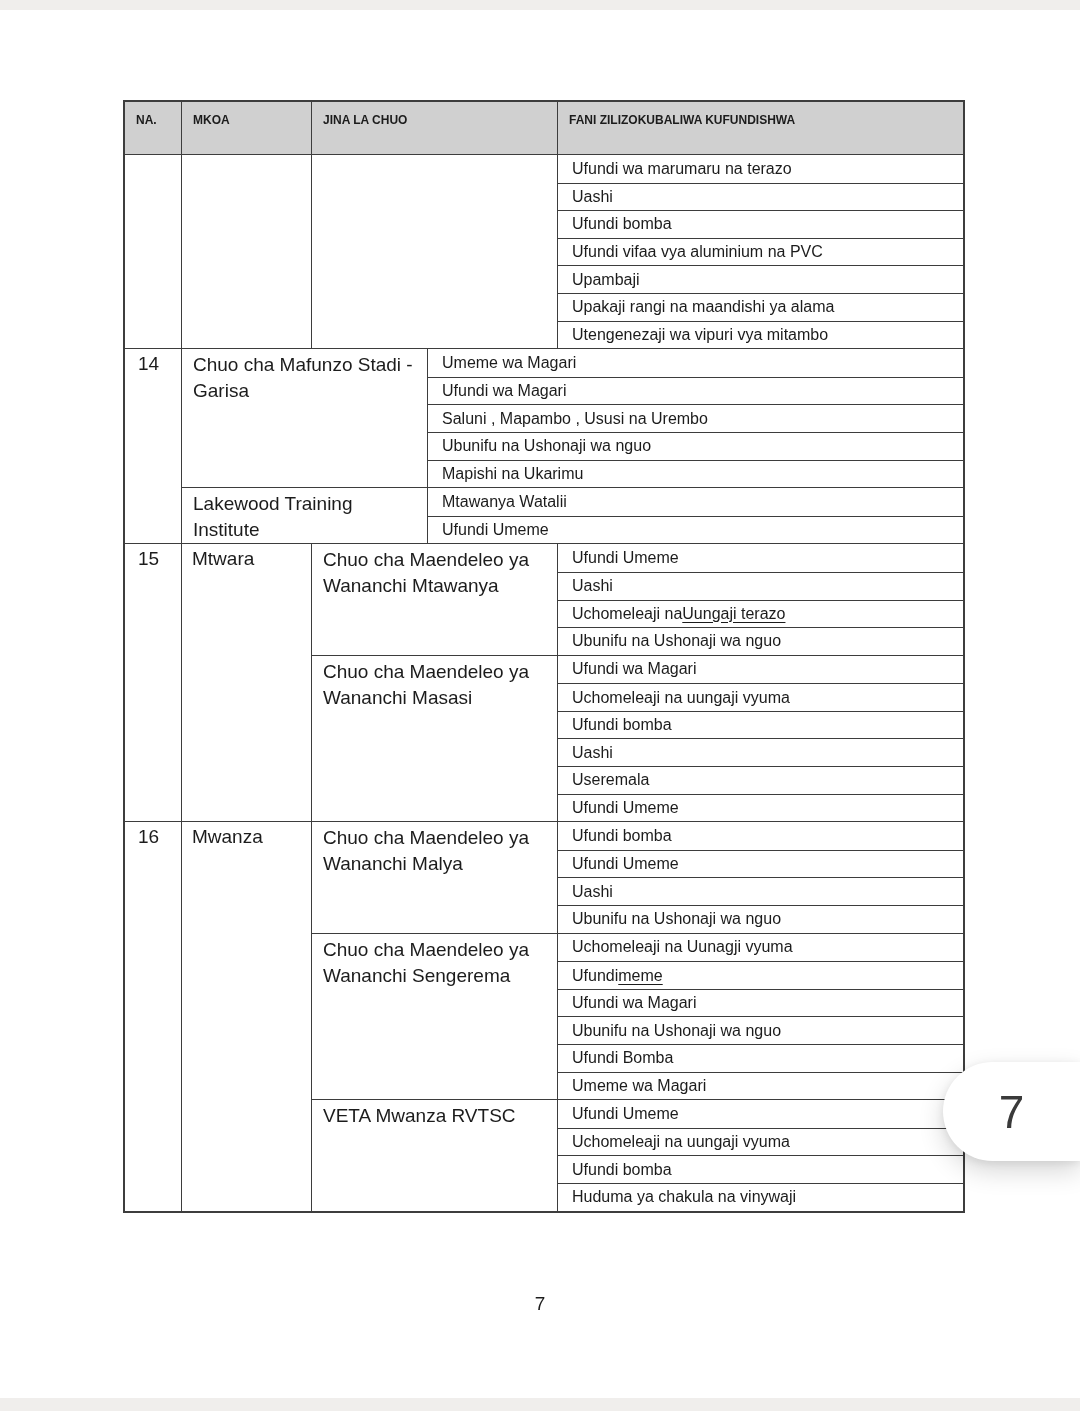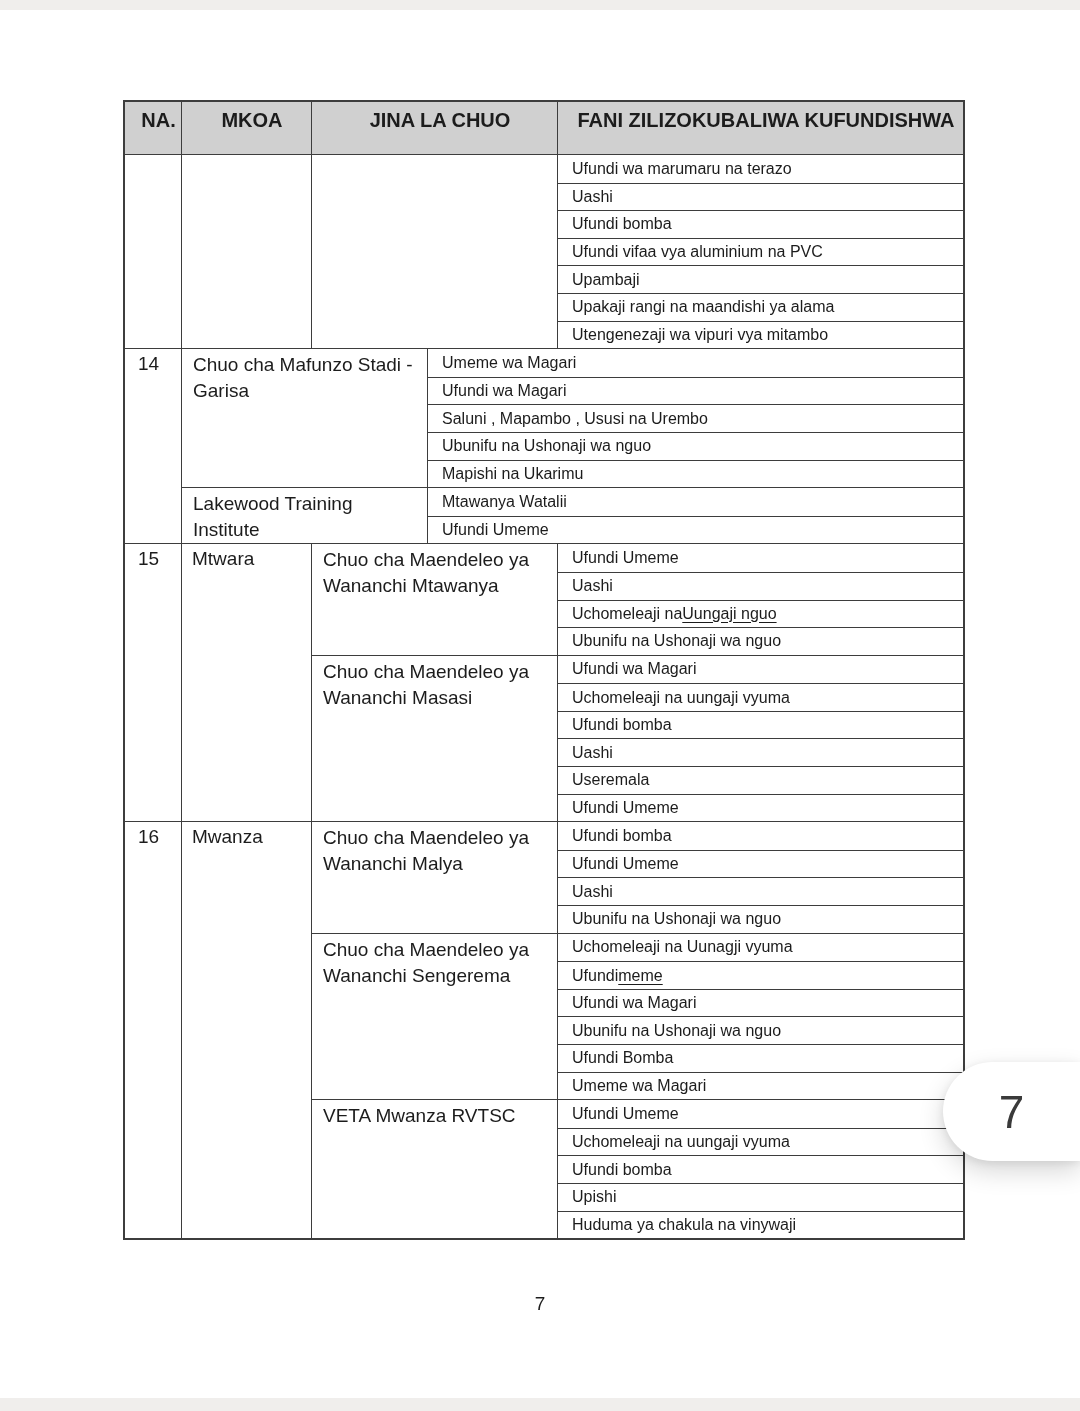--- a/index.html
+++ b/index.html
@@ -19,23 +19,22 @@
   .strip{position:absolute;left:0;right:0;background:var(--strip);}
   .strip.top{top:0;height:10px;}
   .strip.bottom{bottom:0;height:13px;}
 
   .doc-table{
     position:absolute;left:123px;top:100px;width:842px;
     border:2px solid var(--border);background:#fff;
   }
   .thead{display:flex;background:var(--header-bg);border-bottom:1px solid var(--border);height:53px;}
   .hcell{
-    font-weight:bold;font-size:20px;line-height:24px;padding:6px 0 0 11px;
+    font-weight:bold;font-size:12px;line-height:24px;padding:6px 0 0 11px;
     border-right:1px solid var(--border);
-    text-align:center;
   }
   .hcell:last-child{border-right:none;}
   .col-na{width:57px;flex:0 0 57px;}
   .col-mkoa{width:130px;flex:0 0 130px;}
   .col-jina{width:246px;flex:0 0 246px;}
   .col-fani{flex:1 1 auto;}
 
   .group{display:flex;}
   .group + .group{border-top:1px solid var(--border);}
   .cell{font-size:19px;}
@@ -180,21 +179,21 @@
                 <div class="fani">
     <span class="pre">Ufundi Umeme</span>
                   <span class="und"></span>
   </div>
                 <div class="fani">
     <span class="pre">Uashi</span>
                   <span class="und"></span>
   </div>
                 <div class="fani">
     <span class="pre">Uchomeleaji na </span>
-                  <span class="und">Uungaji nguo</span>
+                  <span class="und">Uungaji terazo</span>
   </div>
                 <div class="fani">
     <span class="pre">Ubunifu na Ushonaji wa nguo</span>
                   <span class="und"></span>
   </div>
               </div>
   </div>
             <div class="college">
     <div class="cell jina">Chuo cha Maendeleo ya Wananchi Masasi</div>
     <div class="fani-list">
@@ -289,24 +288,20 @@
   </div>
                 <div class="fani">
     <span class="pre">Uchomeleaji na uungaji vyuma</span>
                   <span class="und"></span>
   </div>
                 <div class="fani">
     <span class="pre">Ufundi bomba</span>
                   <span class="und"></span>
   </div>
                 <div class="fani">
-    <span class="pre">Upishi</span>
-                  <span class="und"></span>
-  </div>
-                <div class="fani">
     <span class="pre">Huduma ya chakula na vinywaji</span>
                   <span class="und"></span>
   </div>
               </div>
   </div>
           </div>
   </div>
       </div>
   </div>
 

